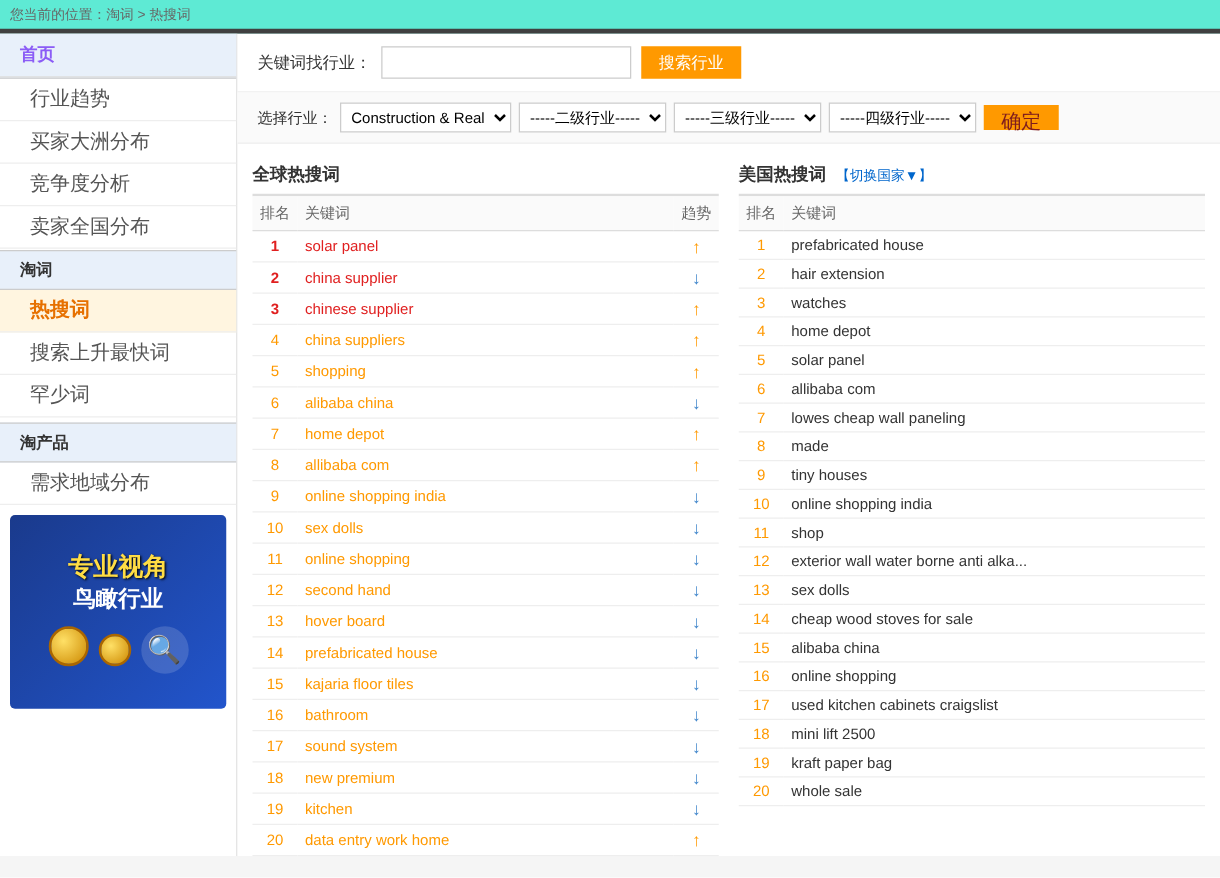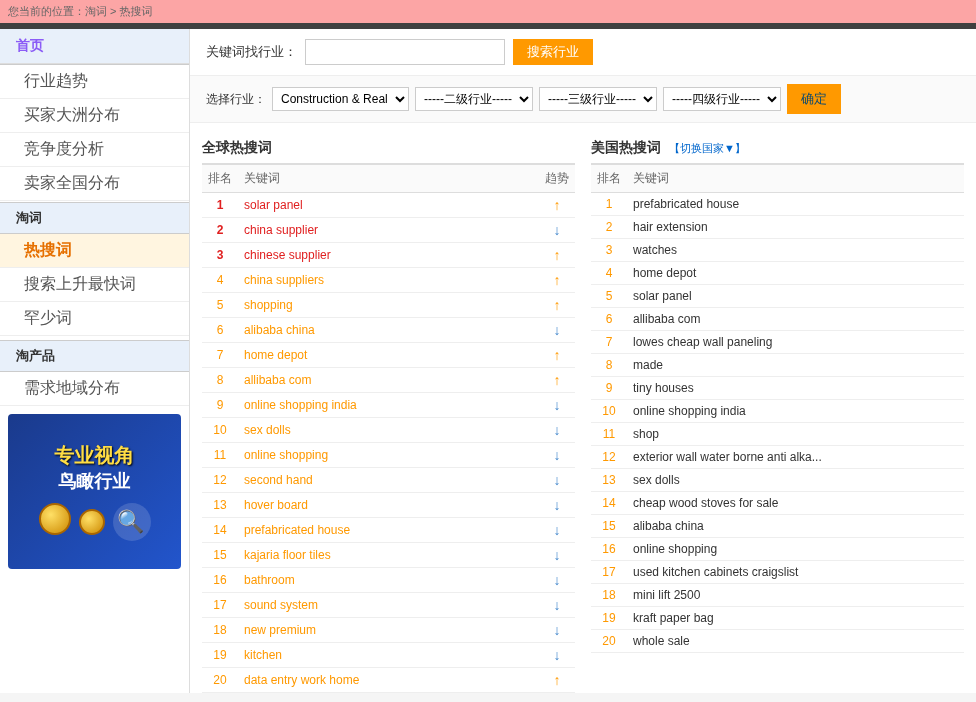--- a/index.html
+++ b/index.html
@@ -1,19 +1,19 @@
 <!DOCTYPE html>
 <html><head>
   <meta charset="utf-8">
   <style>
     * { margin: 0; padding: 0; box-sizing: border-box; }
     body { font-family: "Microsoft YaHei", SimSun, Arial, sans-serif; font-size: 12px; color: #333; background: #f5f5f5; width: 976px; }
 
     
-    .breadcrumb { font-size: 11px; color: #666; padding: 4px 8px; background: #fca5a5; border-bottom: 6px solid #404040; }
+    .breadcrumb { font-size: 11px; color: #666; padding: 4px 8px; background: #5eead4; border-bottom: 4px solid #404040; }
 
     .layout { display: flex; }
 
     
     .sidebar { width: 190px; min-width: 190px; background: #fff; border-right: 1px solid #ddd; }
     .sidebar-nav-top { background: #e8f0fa; border-bottom: 1px solid #ccc; }
     .sidebar-top-item { padding: 8px 16px; font-size: 14px; font-weight: bold; color: #8b5cf6; border-bottom: 1px solid #ddd; cursor: pointer; }
     .sidebar-section-title { padding: 6px 16px; font-size: 13px; font-weight: bold; color: #333; background: #e8f0fa; border-bottom: 1px solid #ccc; border-top: 1px solid #ccc; margin-top: 4px; }
     .sidebar-item { padding: 6px 24px; font-size: 16px; color: #555; border-bottom: 1px solid #eee; cursor: pointer; }
     .sidebar-item.active { color: #e67000; background: #fff5e0; font-weight: bold; }
@@ -30,21 +30,21 @@
 
     
     .top-search { padding: 10px 16px; border-bottom: 1px solid #eee; display: flex; align-items: center; gap: 8px; }
     .top-search label { font-size: 13px; color: #333; white-space: nowrap; }
     .top-search input { width: 200px; height: 26px; border: 1px solid #ccc; padding: 2px 6px; font-size: 12px; }
     .btn-search-industry { background: #f90; color: #fff; border: none; padding: 4px 14px; font-size: 13px; cursor: pointer; height: 26px; }
 
     
     .industry-selector { padding: 8px 16px; border-bottom: 1px solid #eee; display: flex; align-items: center; gap: 6px; background: #fafafa; }
     .industry-selector select { height: 24px; border: 1px solid #ccc; font-size: 12px; background: #fff; padding: 0 4px; }
-    .btn-confirm { background: #f90; color: #0c4a6e; border: none; padding: 3px 14px; font-size: 13px; cursor: pointer; height: 30px; }
+    .btn-confirm { background: #f90; color: #7f1d1d; border: none; padding: 3px 14px; font-size: 16px; cursor: pointer; height: 20px; }
 
     
     .tables-area { display: flex; gap: 0; padding: 12px 12px 0 12px; }
     .table-section { flex: 1; }
     .table-section + .table-section { margin-left: 16px; }
 
     .section-title { font-size: 14px; font-weight: bold; color: #333; padding: 4px 0 6px 0; border-bottom: 2px solid #ddd; margin-bottom: 0; }
     .section-title .toggle-country { font-size: 11px; color: #0066cc; font-weight: normal; cursor: pointer; margin-left: 4px; }
 
     table { width: 100%; border-collapse: collapse; font-size: 12px; }

